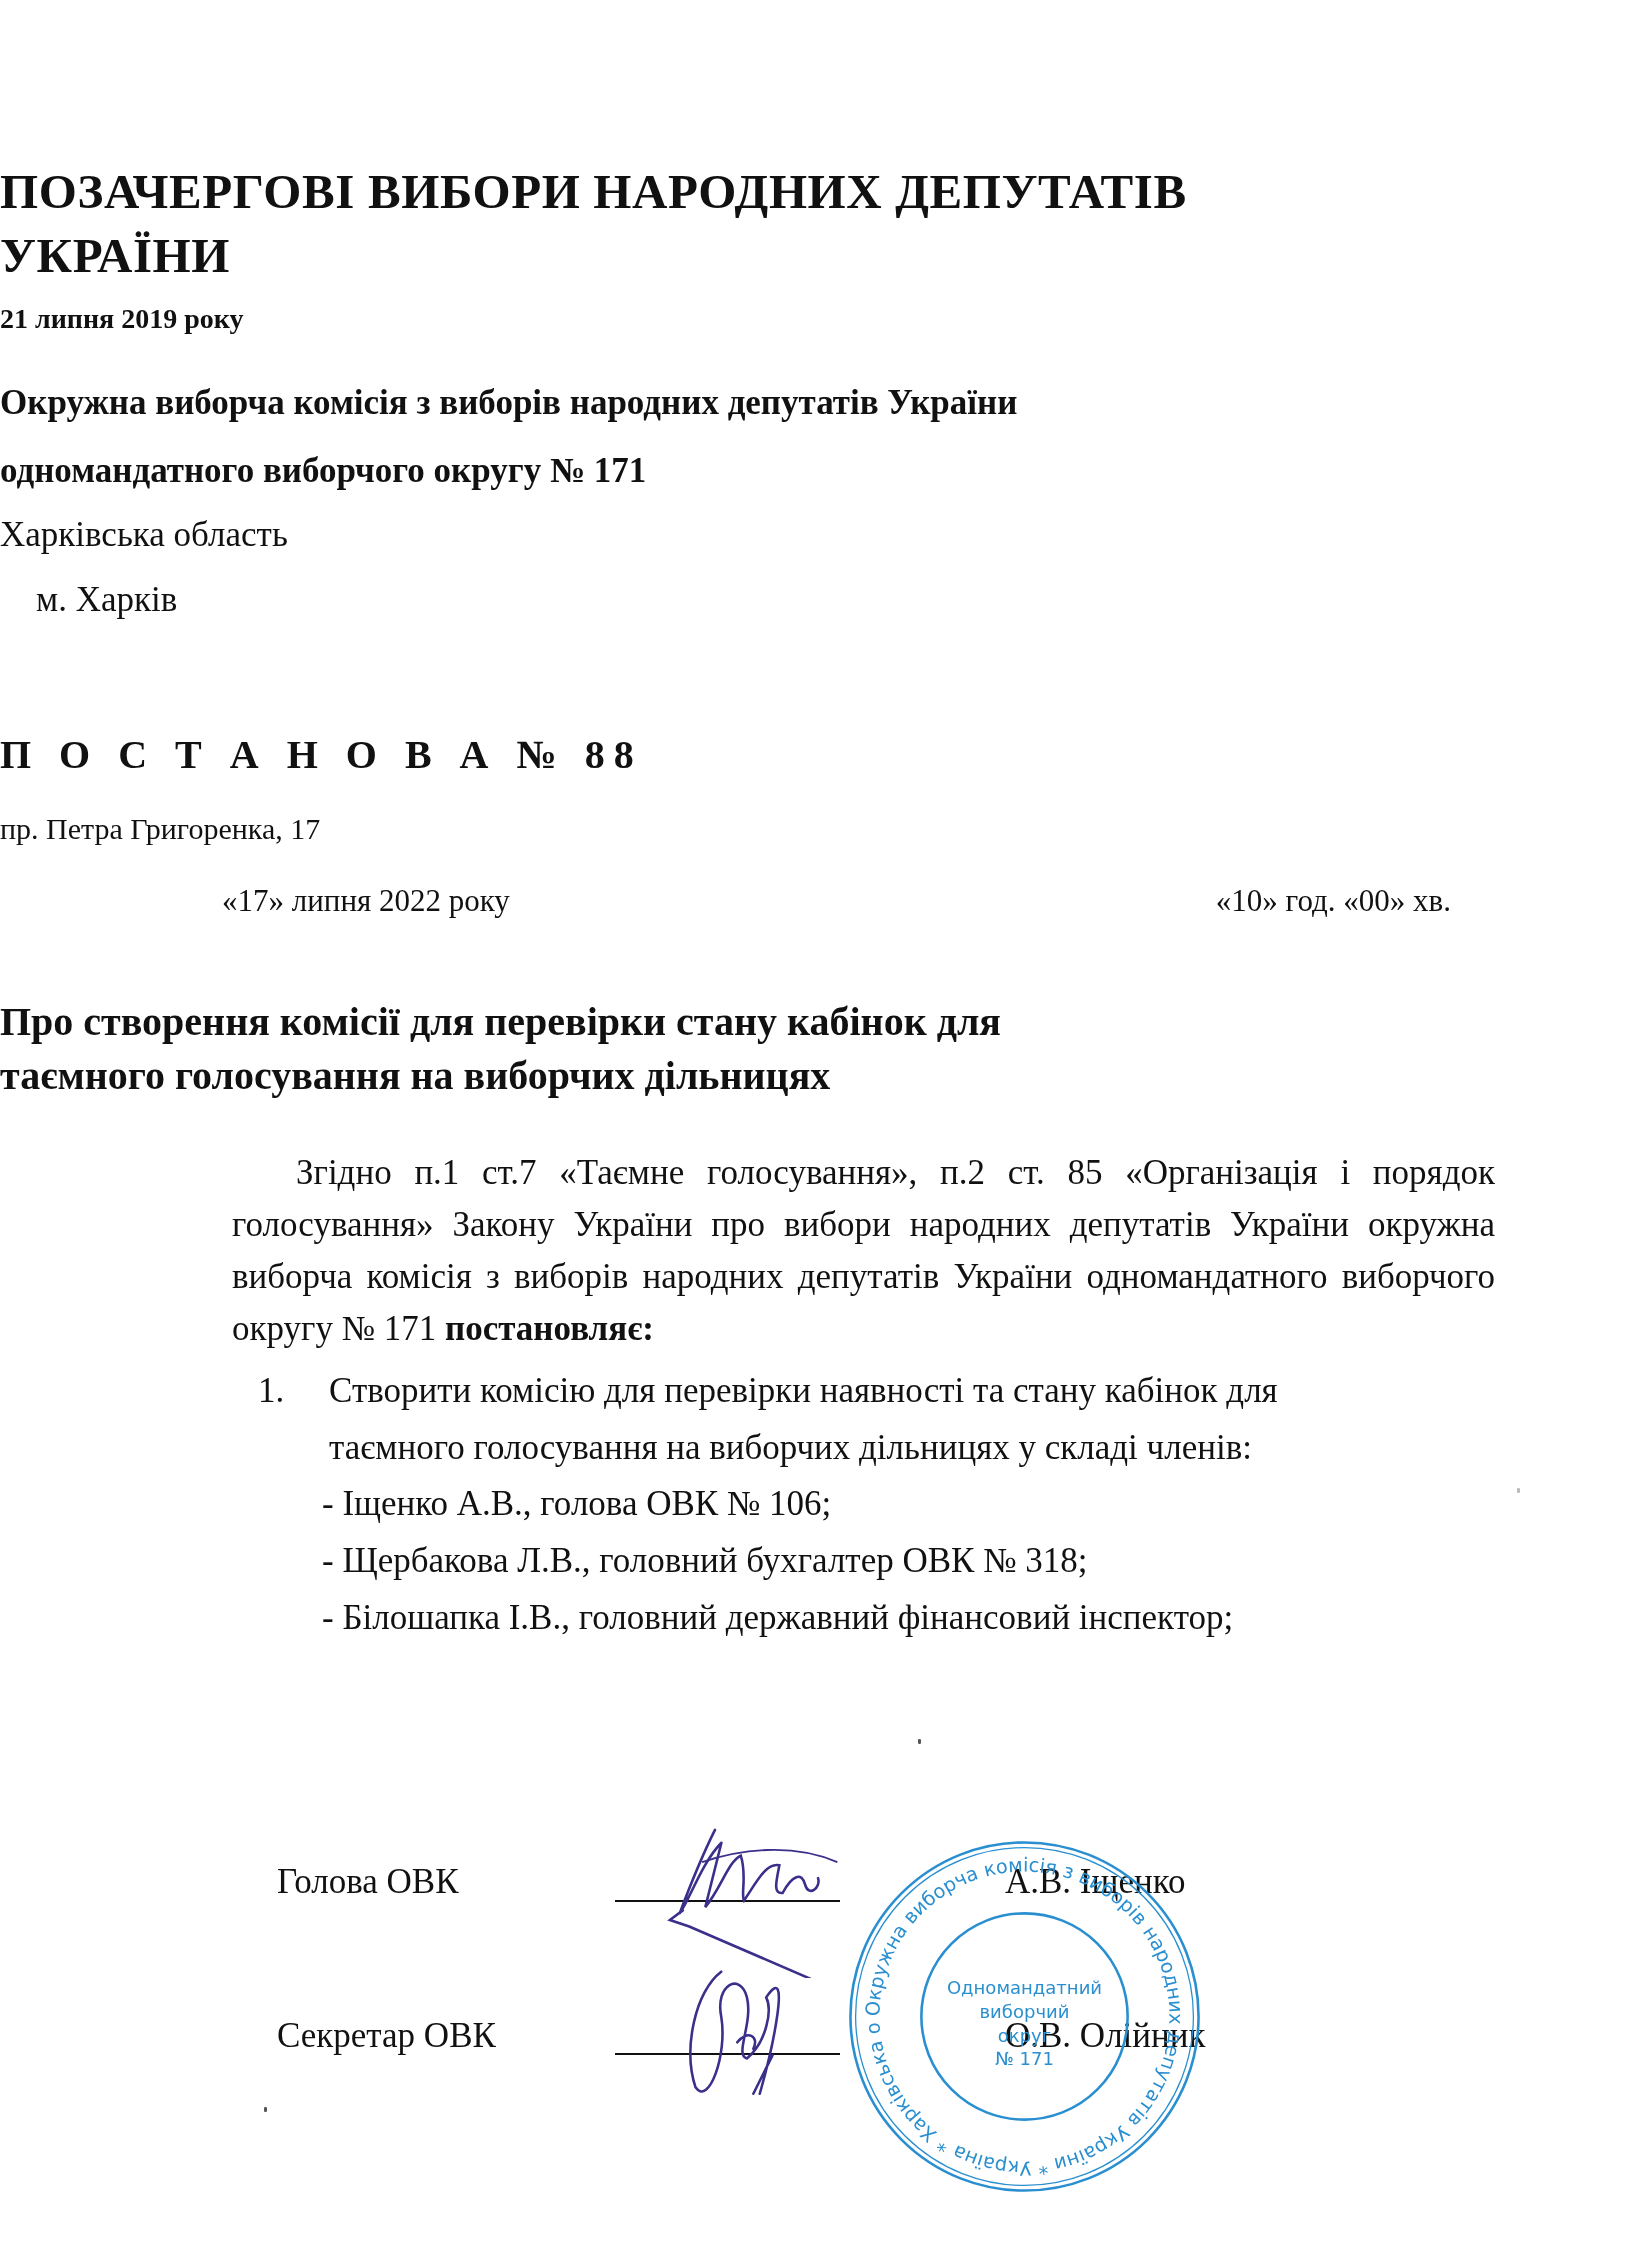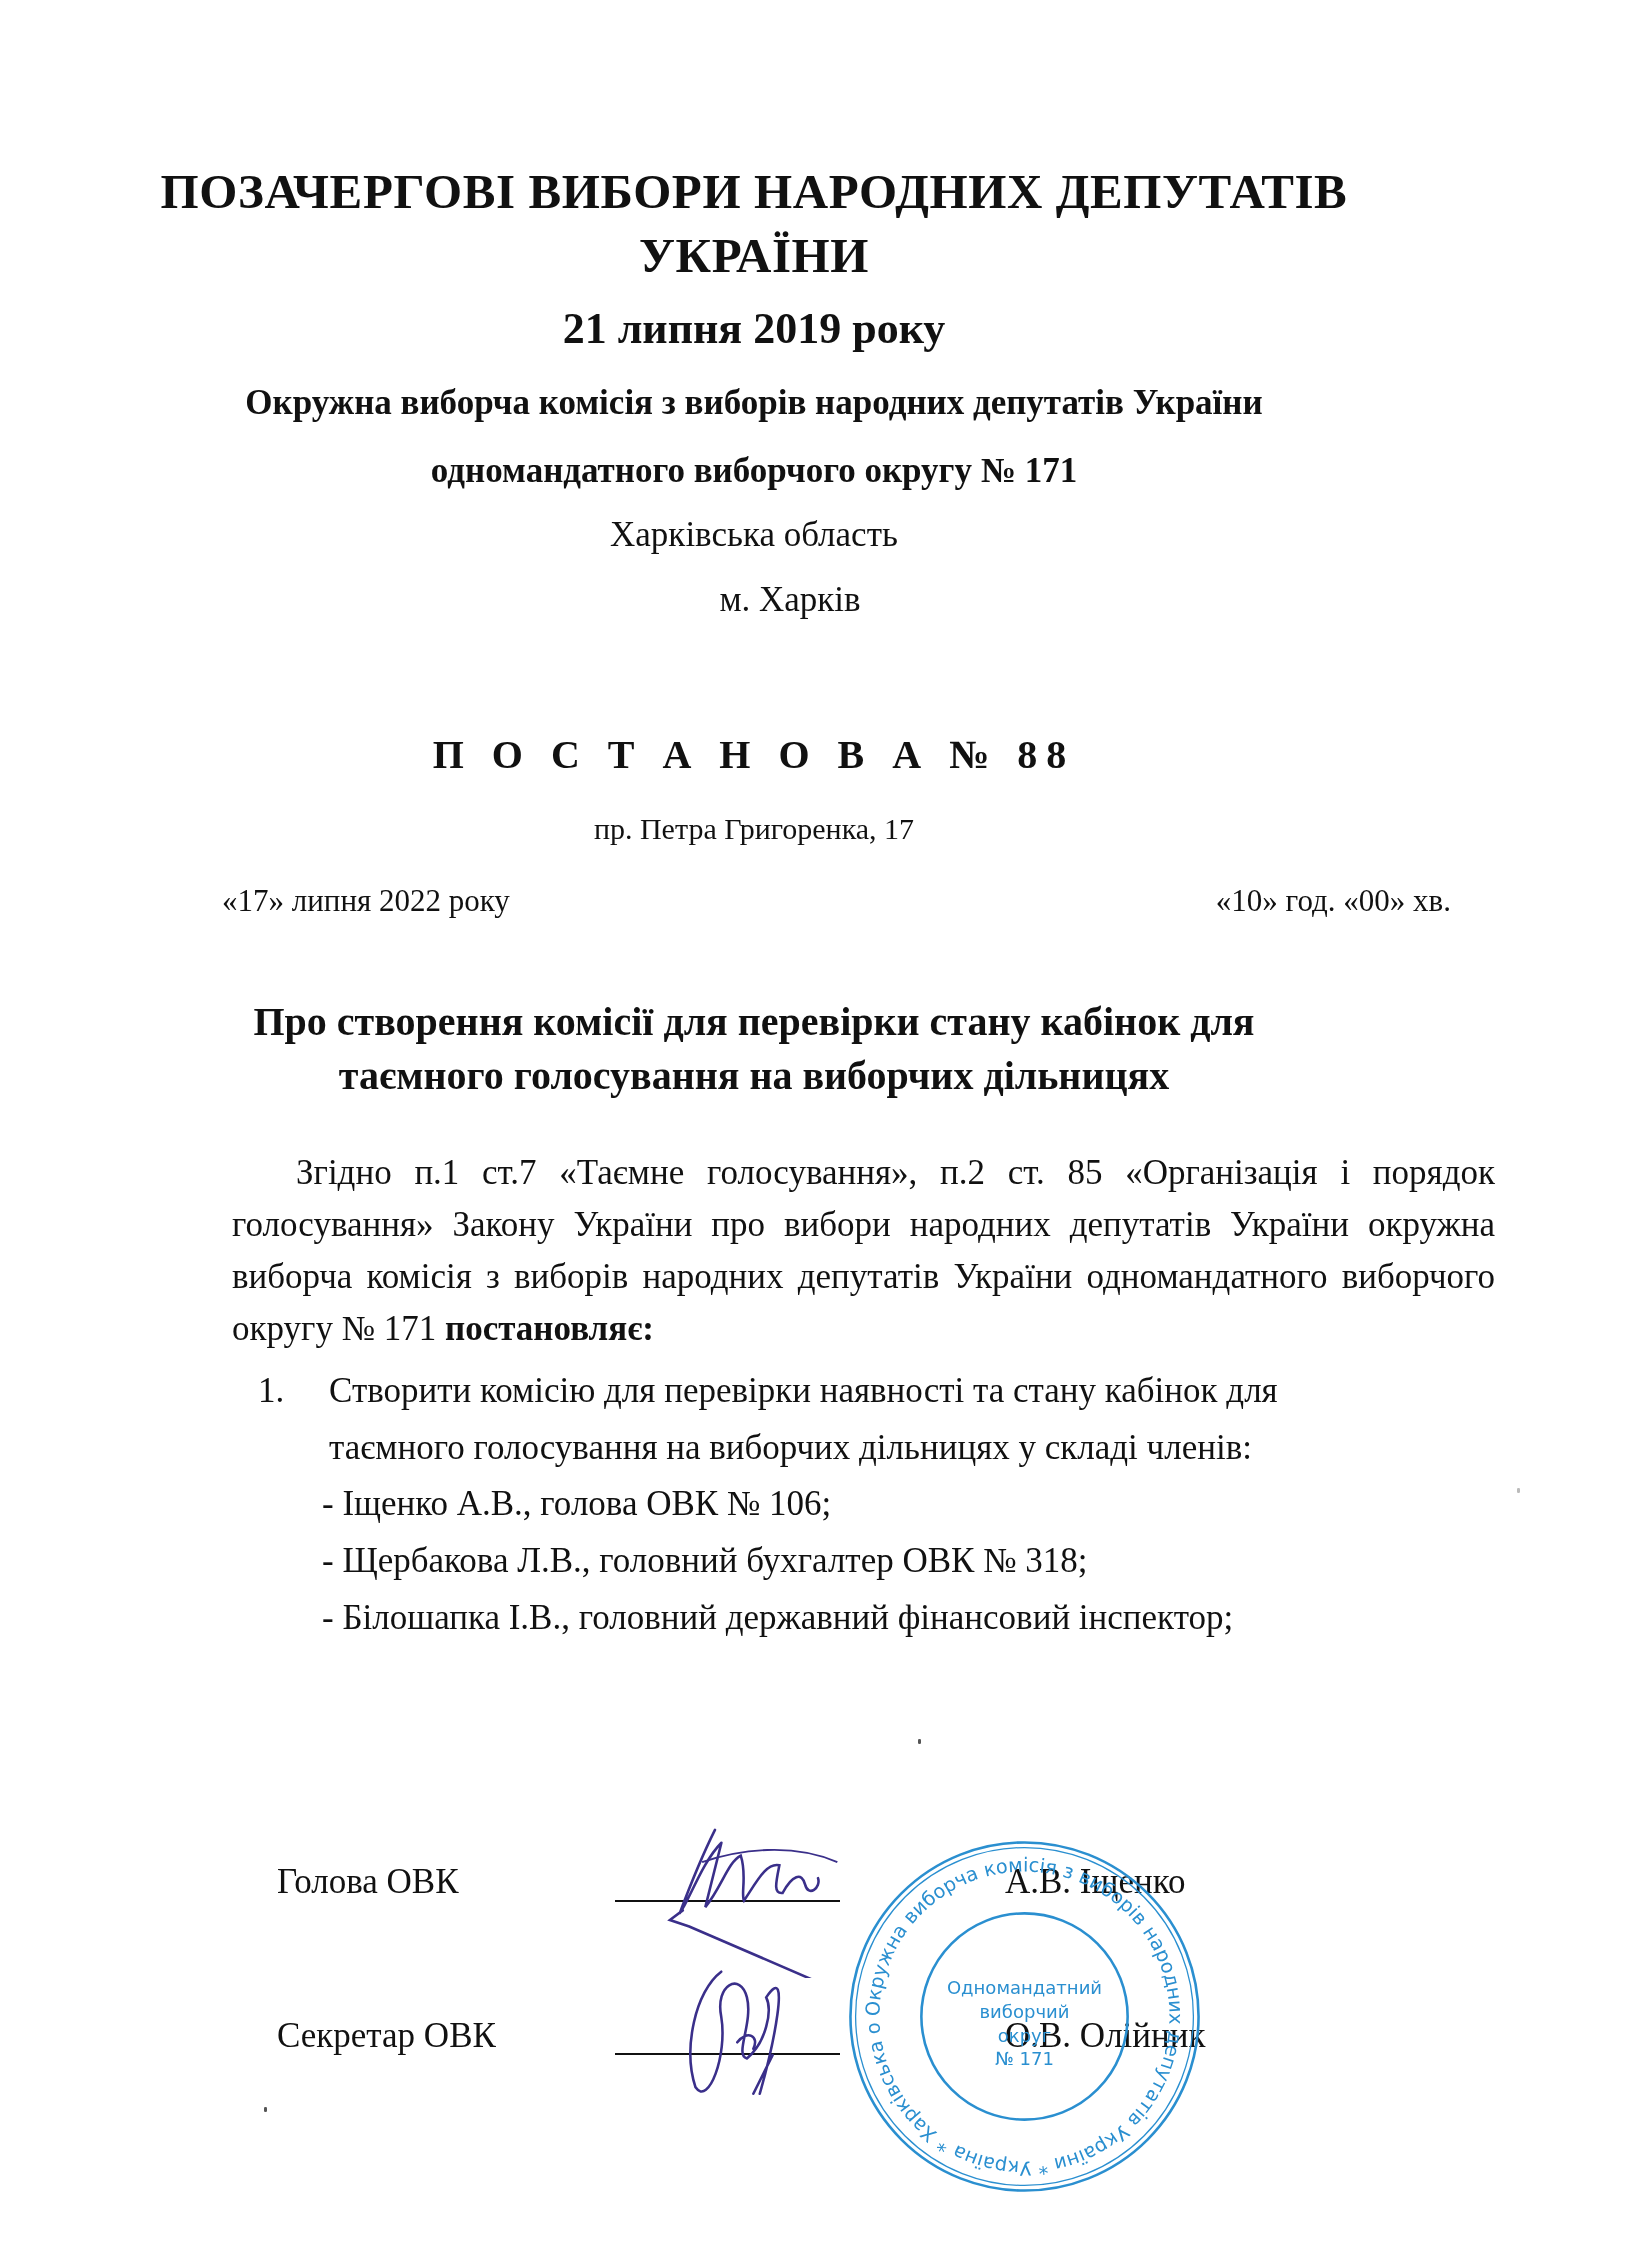--- a/index.html
+++ b/index.html
@@ -1,22 +1,22 @@
 <!DOCTYPE html>
 <html style="font-size:10.3px"><head>
 <meta charset="utf-8">
 <style>
   html, body { margin: 0; padding: 0; background: #ffffff; }
   body { width: 1644px; height: 2261px; position: relative; overflow: hidden;
          font-family: "Liberation Serif", "DejaVu Serif", serif; color: #111; }
   .abs { position: absolute; }
-  .center { left: 0; width: 1508px; text-align: center; }
+  .center { left: 0; width: 1508px; }
   .bold { font-weight: bold; }
   .h1 { font-size: 49px; line-height: 62px; letter-spacing: 0.6px; }
-  .h2 { font-size: 44px; }
+  .h2 { font-size: 28px; }
   .h3 { font-size: 35px; }
   .reg { font-size: 35px; }
   .title-post { font-size: 40px; letter-spacing: 9px; }
   .subject { font-size: 40px; line-height: 54px; }
   .para { left: 232px; width: 1263px; font-size: 35px; line-height: 52px; text-align: justify; }
   .para .indent { display: inline-block; width: 64px; }
   .list { left: 258px; font-size: 35px; line-height: 55px; }
   .list .num { position: absolute; left: 0; }
   .list .txt { position: absolute; left: 71px; white-space: nowrap; }
   .member { position: absolute; white-space: nowrap; }

